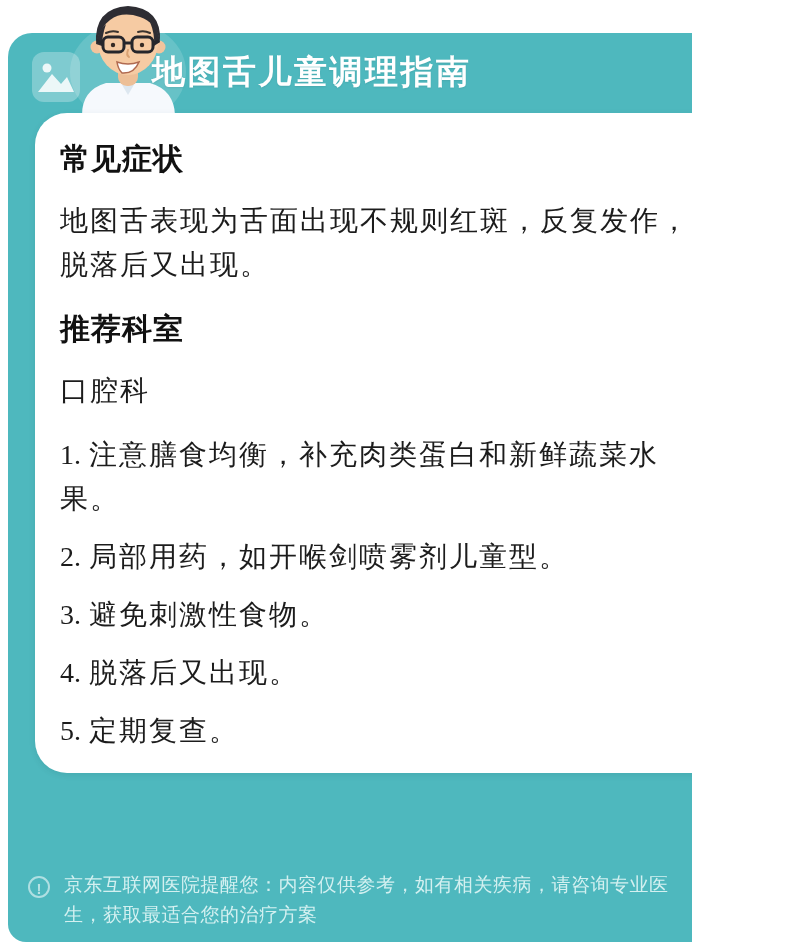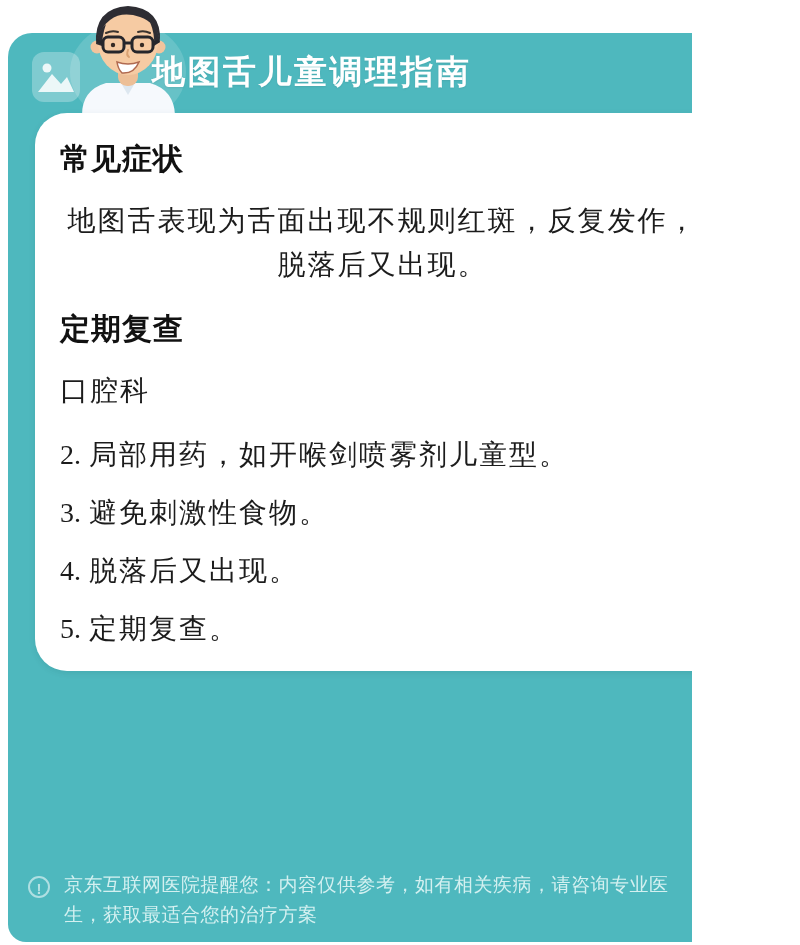--- a/index.html
+++ b/index.html
@@ -29,21 +29,21 @@
   }
   .card h2{
     margin:22px 0 0 0;font-size:30px;line-height:40px;
     font-weight:bold;color:#111111;letter-spacing:1px;
   }
   .card h2.first{margin-top:0;}
   .card p{
     margin:20px 0 0 0;font-size:28px;line-height:44px;
     font-weight:400;color:#1c1c1c;letter-spacing:2px;
   }
-  .card p.symptom-text{max-width:645px;text-align:center;}
+  .card p.symptom-text{max-width:645px;}
   .card-list{list-style:none;margin:0;padding:0;}
   .card-list li{
     margin:14px 0 0 0;font-size:28px;line-height:44px;
     color:#1c1c1c;letter-spacing:2px;max-width:618px;
   }
   .card-list li:first-child{margin-top:20px;}
   .num{
     font-family:"Liberation Serif",serif;
     letter-spacing:0;margin-right:8px;color:#1c1c1c;
   }
@@ -112,24 +112,25 @@
       <path d="M91 62 Q102 66 113 62 Q108 74 96 73 Q92 69 91 62 Z" fill="#ffffff" stroke="#b06a50" stroke-width="1.5"></path>
     </svg>
   </div>
 
   <div class="header-title">地图舌儿童调理指南</div>
 
   <div class="card">
     <h2 class="first">常见症状</h2>
     <p class="symptom-text">地图舌表现为舌面出现不规则红斑，反复发作，脱落后又出现。</p>
 
-    <h2>定期复查</h2>
+    <h2>推荐科室</h2>
     <p>口腔科</p>
 
     <ul class="card-list">
+      <li><span class="num">1.</span><span>注意膳食均衡，补充肉类蛋白和新鲜蔬菜水果。</span></li>
       <li><span class="num">2.</span><span>局部用药，如开喉剑喷雾剂儿童型。</span></li>
       <li><span class="num">3.</span><span>避免刺激性食物。</span></li>
       <li><span class="num">4.</span><span>脱落后又出现。</span></li>
       <li><span class="num">5.</span><span>定期复查。</span></li>
     </ul>
   </div>
 
   <div class="footer">
     <div class="info-icon">!</div>
     <div class="disclaimer">京东互联网医院提醒您：内容仅供参考，如有相关疾病，请咨询专业医生，获取最适合您的治疗方案</div>

